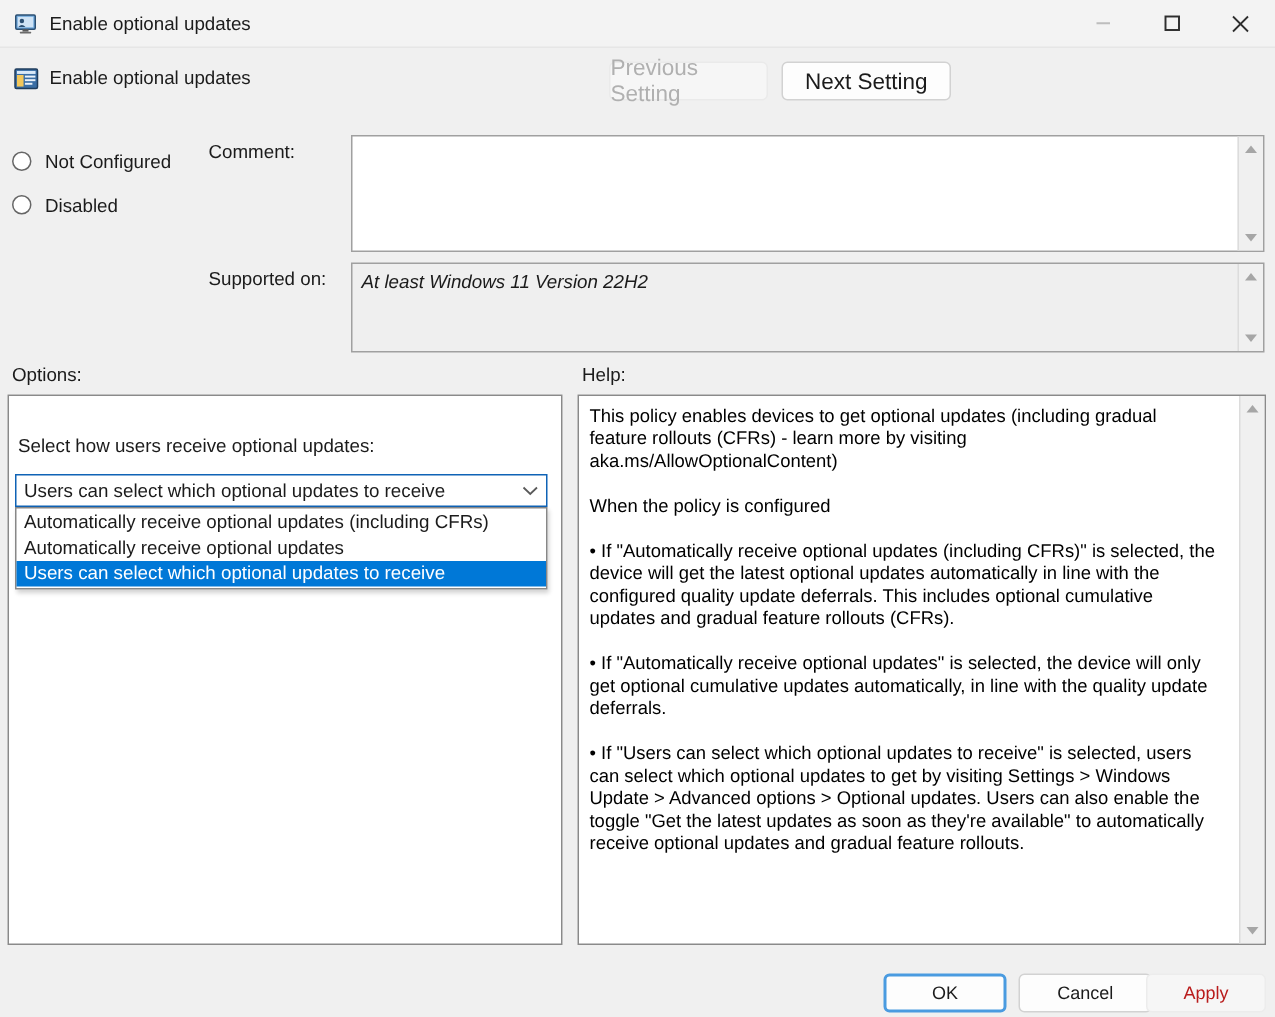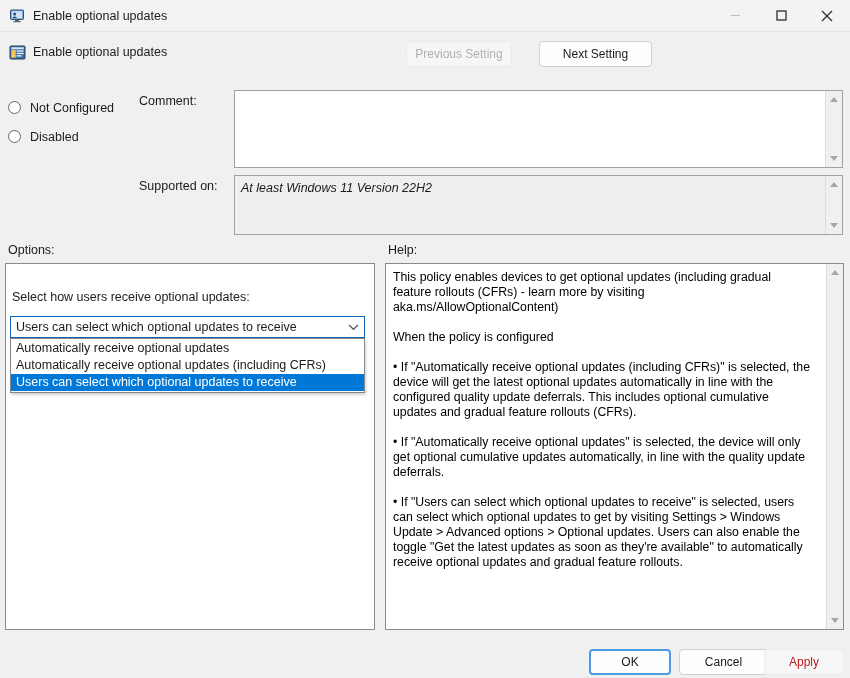--- a/index.html
+++ b/index.html
@@ -72,36 +72,36 @@
     font-size: 12.5px;
     color: #1b1b1b;
     white-space: nowrap;
   }
   .nav-btn {
     position: absolute;
     top: 10px;
     height: 26px;
     border-radius: 4px;
     font-family: "Liberation Sans", sans-serif;
-    font-size: 12px;
+    font-size: 15px;
     display: flex;
     align-items: center;
     justify-content: center;
     box-sizing: border-box;
     background: #fdfdfd;
     border: 1px solid #d2d2d2;
     color: #1b1b1b;
   }
   .nav-btn.disabled {
     background: #f6f6f6;
     border: 1px solid #eaeaea;
     color: #b0b0b0;
   }
   #btn-prev { left: 406px; width: 106px; }
-  #btn-next { left: 521px; width: 113px; margin-left: 18px; }
+  #btn-next { left: 521px; width: 113px; }
 
   
   .radio-group {
     position: absolute;
     left: 8px; top: 95px;
     width: 130px;
   }
   .radio-row {
     display: flex;
     align-items: center;
@@ -410,22 +410,22 @@
   <div id="combo-field">
     <span id="combo-value">Users can select which optional updates to receive</span>
     <span class="combo-chevron">
       <svg width="11" height="8" viewBox="0 0 11 8">
           <polyline points="1,2 5.5,6.3 10,2" fill="none" stroke="#5a5a5a" stroke-width="1.2"></polyline>
         </svg>
     </span>
   </div>
 
   <div id="combo-list">
+    <div class="combo-item">Automatically receive optional updates (including CFRs)</div>
     <div class="combo-item">Automatically receive optional updates</div>
-    <div class="combo-item">Automatically receive optional updates (including CFRs)</div>
     <div class="combo-item selected">Users can select which optional updates to receive</div>
   </div>
 </div>
 
 <div class="boxed" id="help-panel">
   <div id="help-text">This policy enables devices to get optional updates (including gradual feature rollouts (CFRs) - learn more by visiting aka.ms/AllowOptionalContent)
 
 When the policy is configured
 
 • If "Automatically receive optional updates (including CFRs)" is selected, the device will get the latest optional updates automatically in line with the configured quality update deferrals. This includes optional cumulative updates and gradual feature rollouts (CFRs).

